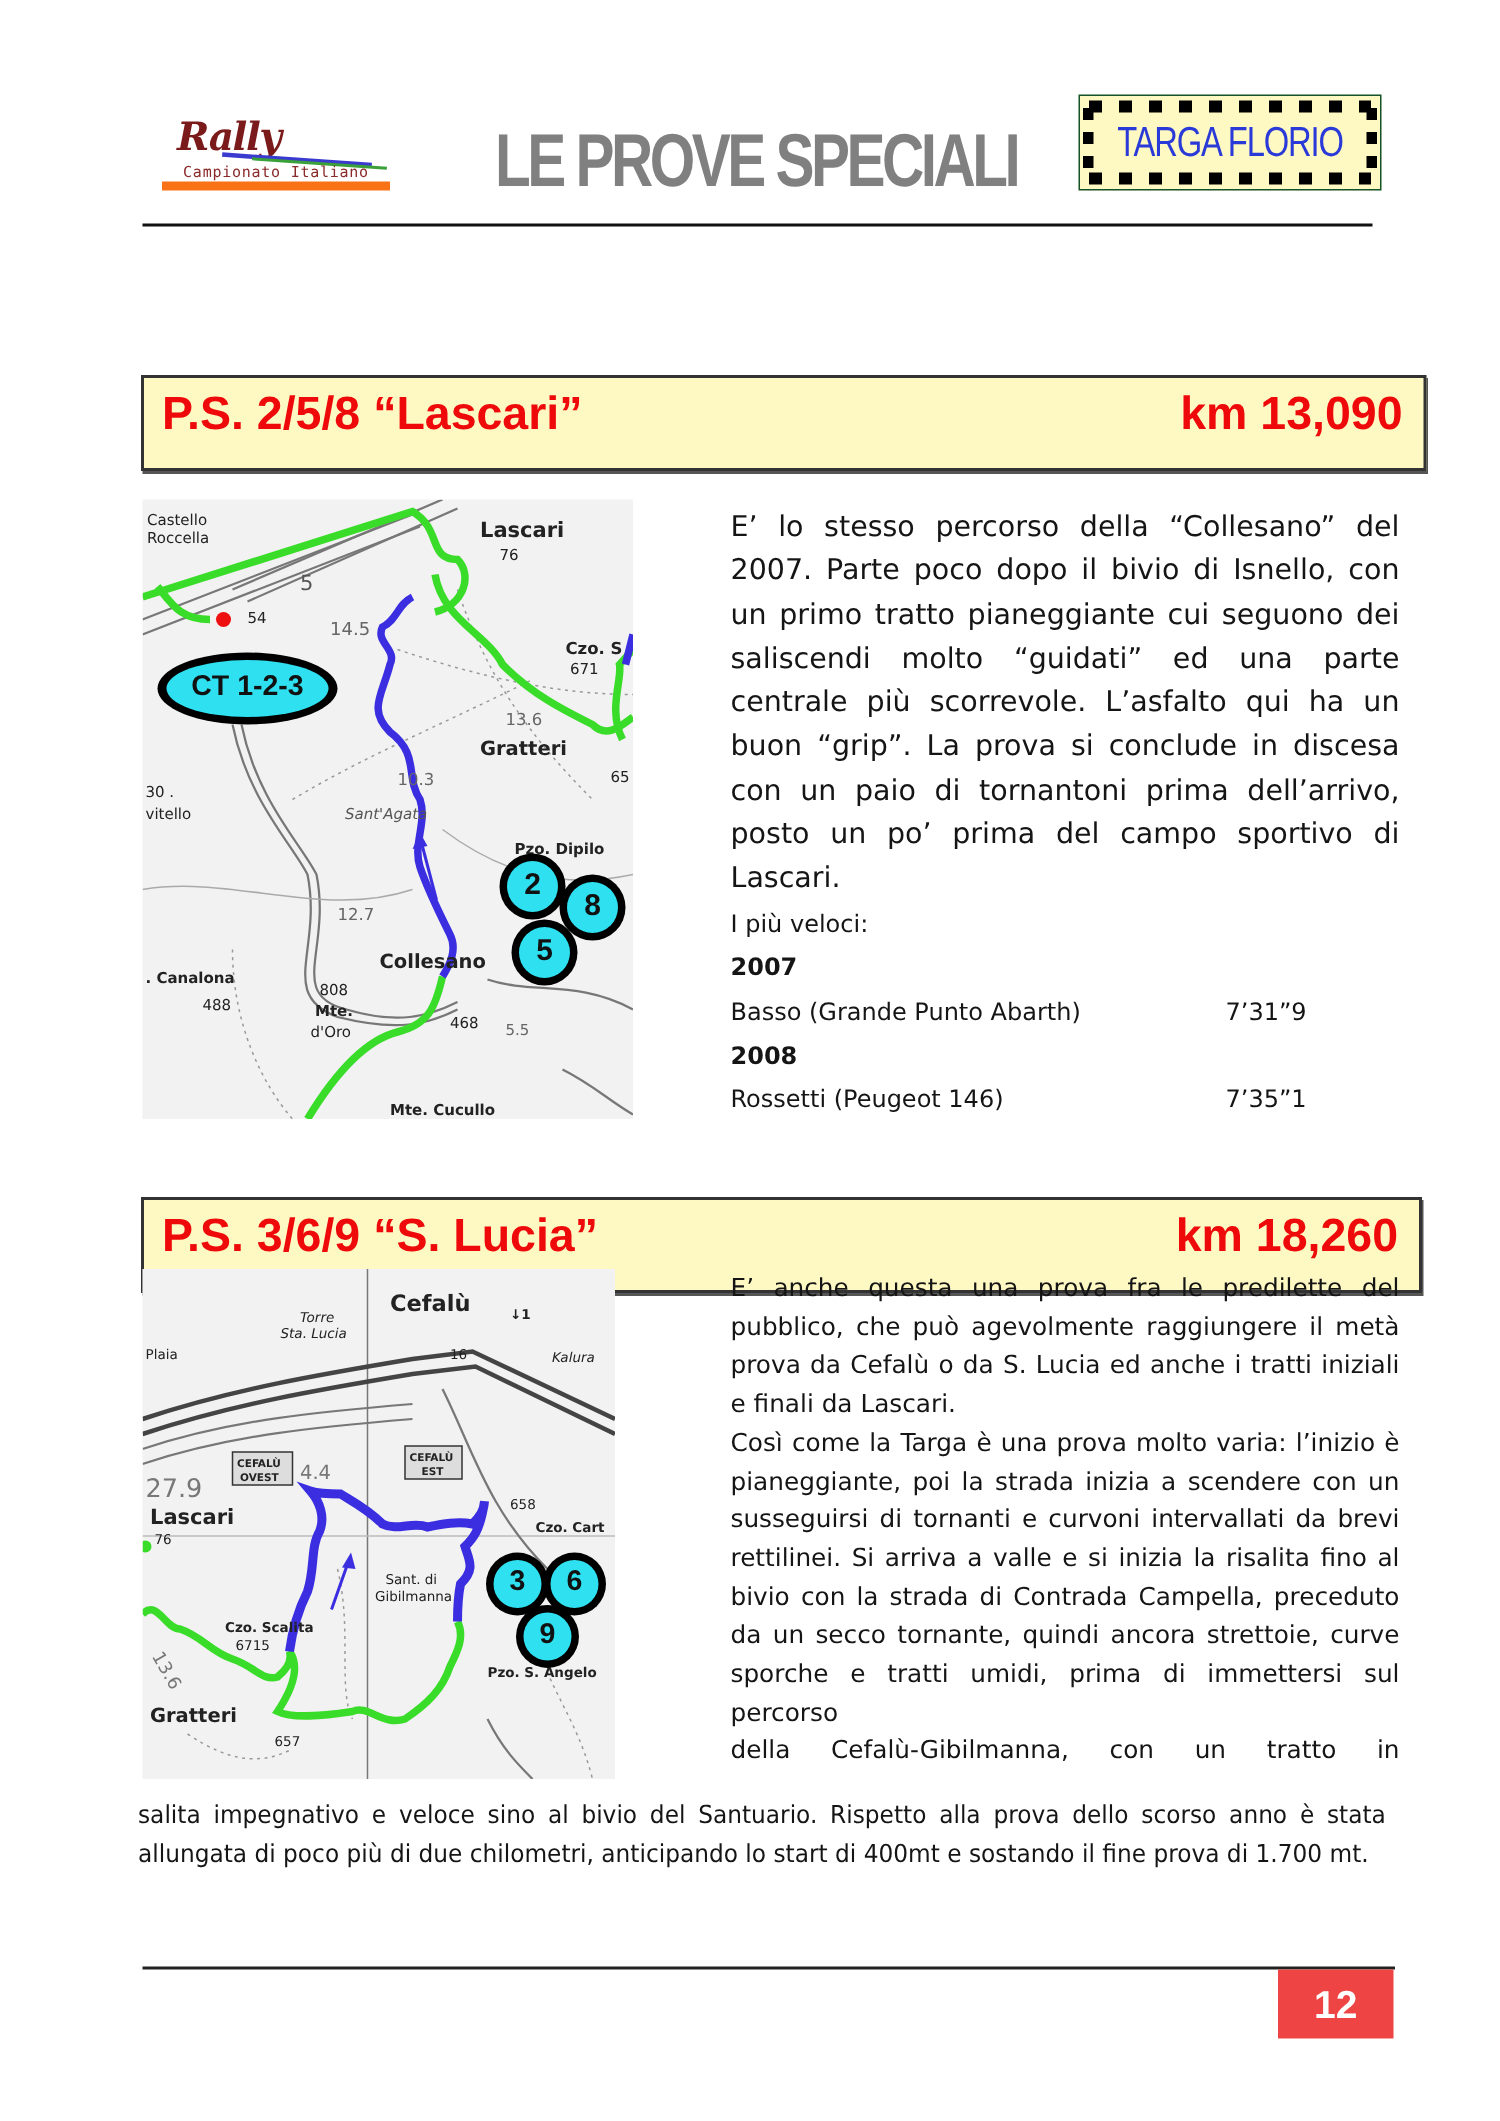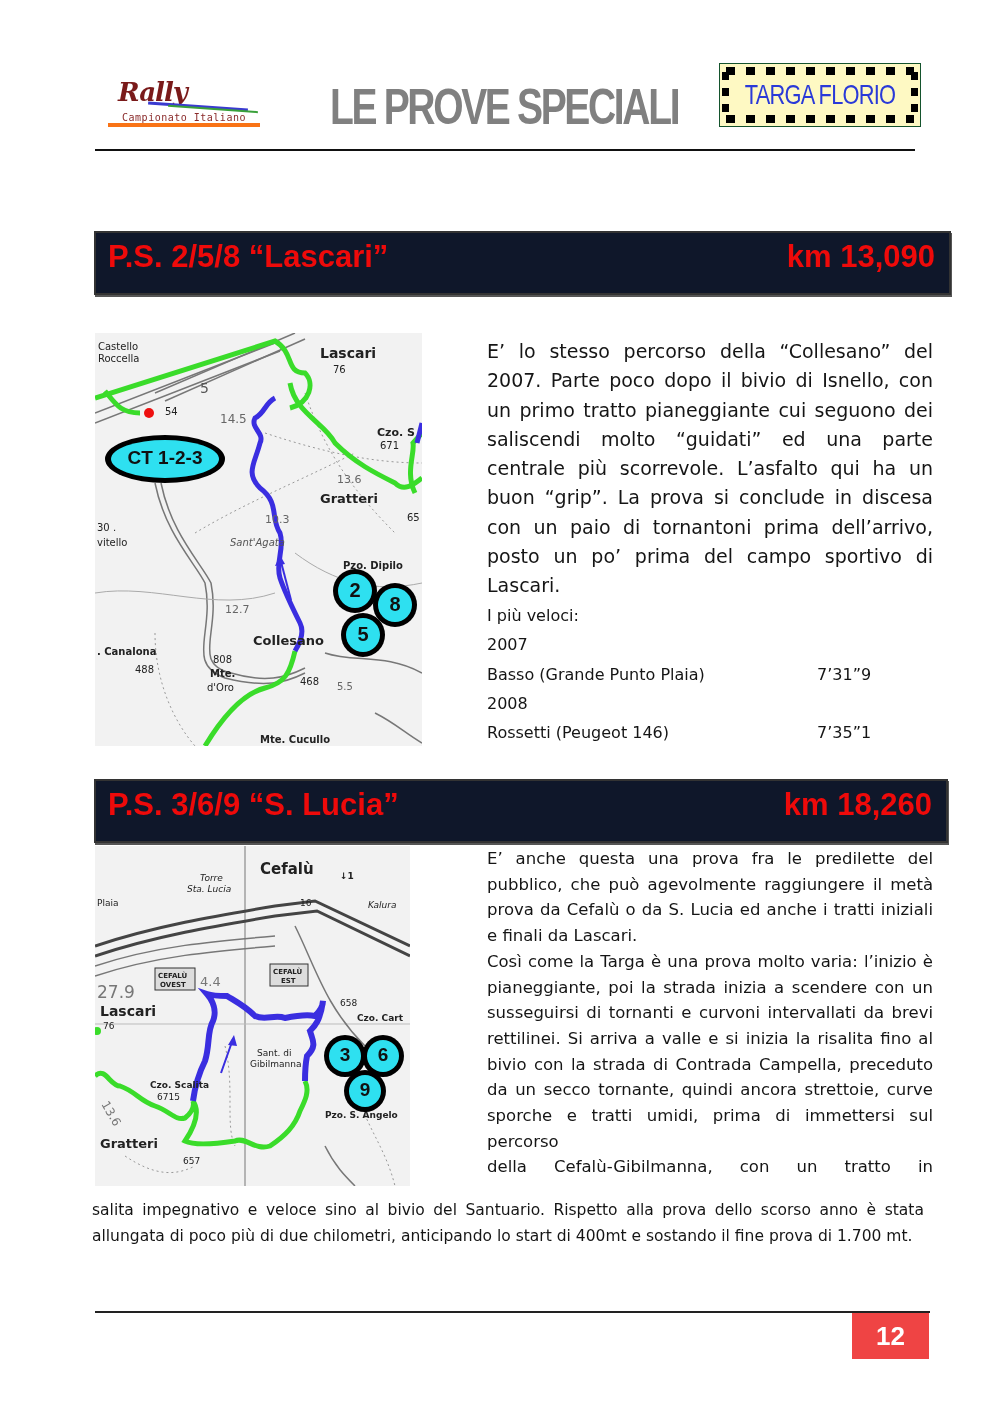--- a/index.html
+++ b/index.html
@@ -4,53 +4,53 @@
 <style>
   html, body { margin:0; padding:0; background:#ffffff; }
   body { width:1000px; height:1414px; position:relative; overflow:hidden; font-family:"DejaVu Sans", sans-serif; color:#111; }
   .abs { position:absolute; }
 
   
   .logo-rally { left:108px; top:77px; width:152px; height:50px; }
   .logo-rally .script { position:absolute; left:10px; top:0; font-family:"DejaVu Serif", serif; font-style:italic; font-weight:bold; font-size:26px; color:#7a1a1a; letter-spacing:-1px; }
   .logo-rally .swoosh1 { position:absolute; left:40px; top:28px; width:100px; height:3px; background:#3a3ad0; transform:rotate(4deg); }
   .logo-rally .swoosh2 { position:absolute; left:60px; top:31px; width:90px; height:2px; background:#3aa03a; transform:rotate(4deg); }
-  .logo-rally .sub { position:absolute; left:0; bottom:0; width:152px; text-align:center; font-family:"DejaVu Sans Mono", monospace; font-size:10px; color:#8a2a2a; border-bottom:4px solid #f97316; letter-spacing:0.5px; }
+  .logo-rally .sub { position:absolute; left:0; bottom:0; width:152px; text-align:center; font-family:"DejaVu Sans Mono", monospace; font-size:10px; color:#8a2a2a; border-bottom:6px solid #f97316; letter-spacing:0.5px; }
   .page-heading { left:330px; top:78px; font-family:"Liberation Sans", sans-serif; font-weight:bold; font-size:50px; color:#808080; letter-spacing:-3px; transform:scaleX(0.78); transform-origin:left top; white-space:nowrap; }
   .logo-targa { left:719px; top:63px; width:200px; height:62px; border:1px solid #14532d; background:#fef9c3; }
   .logo-targa .checks-top, .logo-targa .checks-bot { position:absolute; left:6px; right:6px; height:8px;
       background:repeating-linear-gradient(90deg,#000 0 9px,transparent 9px 20px); }
   .logo-targa .checks-top { top:3px; }
   .logo-targa .checks-bot { bottom:3px; }
   .logo-targa .checks-left, .logo-targa .checks-right { position:absolute; top:8px; bottom:8px; width:7px;
       background:repeating-linear-gradient(180deg,#000 0 8px,transparent 8px 16px); }
   .logo-targa .checks-left { left:2px; }
   .logo-targa .checks-right { right:2px; }
   .logo-targa .txt { position:absolute; left:0; right:0; top:15px; text-align:center; font-family:"Liberation Sans", sans-serif; font-size:28px; color:#2a3ad8; transform:scaleX(0.78); letter-spacing:-1px; white-space:nowrap; }
   .header-rule { left:95px; top:149px; width:820px; height:2px; background:#111; }
 
   
-  .ps-bar { border:2px solid #333; background:#0f172a; box-shadow:1px 2px 0 #555; }
+  .ps-bar { border:2px solid #333; background:#fef9c3; box-shadow:1px 2px 0 #555;margin-top:19px; }
   .ps-bar .ps-title, .ps-bar .ps-km { position:absolute; top:6px; font-family:"Liberation Sans", sans-serif; font-weight:bold; font-size:31px; color:#ee0a0a; white-space:nowrap; }
   .ps-bar .ps-title { left:12px; }
   .ps-bar .ps-km { right:14px; }
   .ps1 { left:94px; top:231px; width:853px; height:60px; }
   .ps2 { left:94px; top:779px; width:850px; height:60px; }
 
   
   .map { background:#f1f1f1; overflow:hidden; }
   .map svg { display:block; }
   .map1 { left:95px; top:333px; width:327px; height:413px; }
   .map2 { left:95px; top:846px; width:315px; height:340px; }
 
   
   .para { font-family:"DejaVu Sans", sans-serif; color:#151515; }
   .p1 { left:487px; top:337px; width:446px; font-size:19px; line-height:29.3px; text-align:justify; text-align-last:left; }
   .veloci { left:487px; top:601px; width:446px; font-size:16px; line-height:29.3px; }
-  .veloci .yr { font-weight:normal; }
+  .veloci .yr { font-weight:bold; }
   .veloci .row { display:flex; }
   .veloci .row .who { width:330px; }
   .veloci .row .t { width:90px; text-align:left; }
   .veloci .row .t.r2 { padding-left:0; }
   .p2 { left:487px; top:846px; width:446px; font-size:16.5px; line-height:25.7px; text-align:justify; text-align-last:left; }
   .p2 .line-last { text-align:justify; text-align-last:justify; display:block; }
   .p3 { left:92px; top:1197px; width:832px; font-size:16.5px; line-height:25.5px; text-align:justify; text-align-last:left; transform:scaleX(0.94); transform-origin:left top; width:885px; }
 
   
   .footer-rule { left:95px; top:1311px; width:835px; height:2px; background:#222; }
@@ -168,21 +168,21 @@
   <span class="abs" style="left:290px;top:260px;width:20px;text-align:center;font-family:'Liberation Sans',sans-serif;font-weight:bold;font-size:20px;">8</span>
   <span class="abs" style="left:258px;top:290px;width:20px;text-align:center;font-family:'Liberation Sans',sans-serif;font-weight:bold;font-size:20px;">5</span>
 </div>
 
 <div class="abs para p1">E’ lo stesso percorso della “Collesano” del 2007. Parte poco dopo il bivio di Isnello, con un primo tratto pianeggiante cui seguono dei saliscendi molto “guidati” ed una parte centrale più scorrevole. L’asfalto qui ha un buon “grip”. La prova si conclude in discesa con un paio di tornantoni prima dell’arrivo, posto un po’ prima del campo sportivo di Lascari.</div>
 
 <div class="abs para veloci">
   <div>I più veloci:</div>
   <div class="yr">2007</div>
   <div class="row">
-    <span class="who">Basso (Grande Punto Plaia)</span>
+    <span class="who">Basso (Grande Punto Abarth)</span>
     <span class="t">7’31”9</span>
   </div>
   <div class="yr">2008</div>
   <div class="row">
     <span class="who">Rossetti (Peugeot 146)</span>
     <span class="t r2">7’35”1</span>
   </div>
 </div>
 
 <div class="abs ps-bar ps2">

